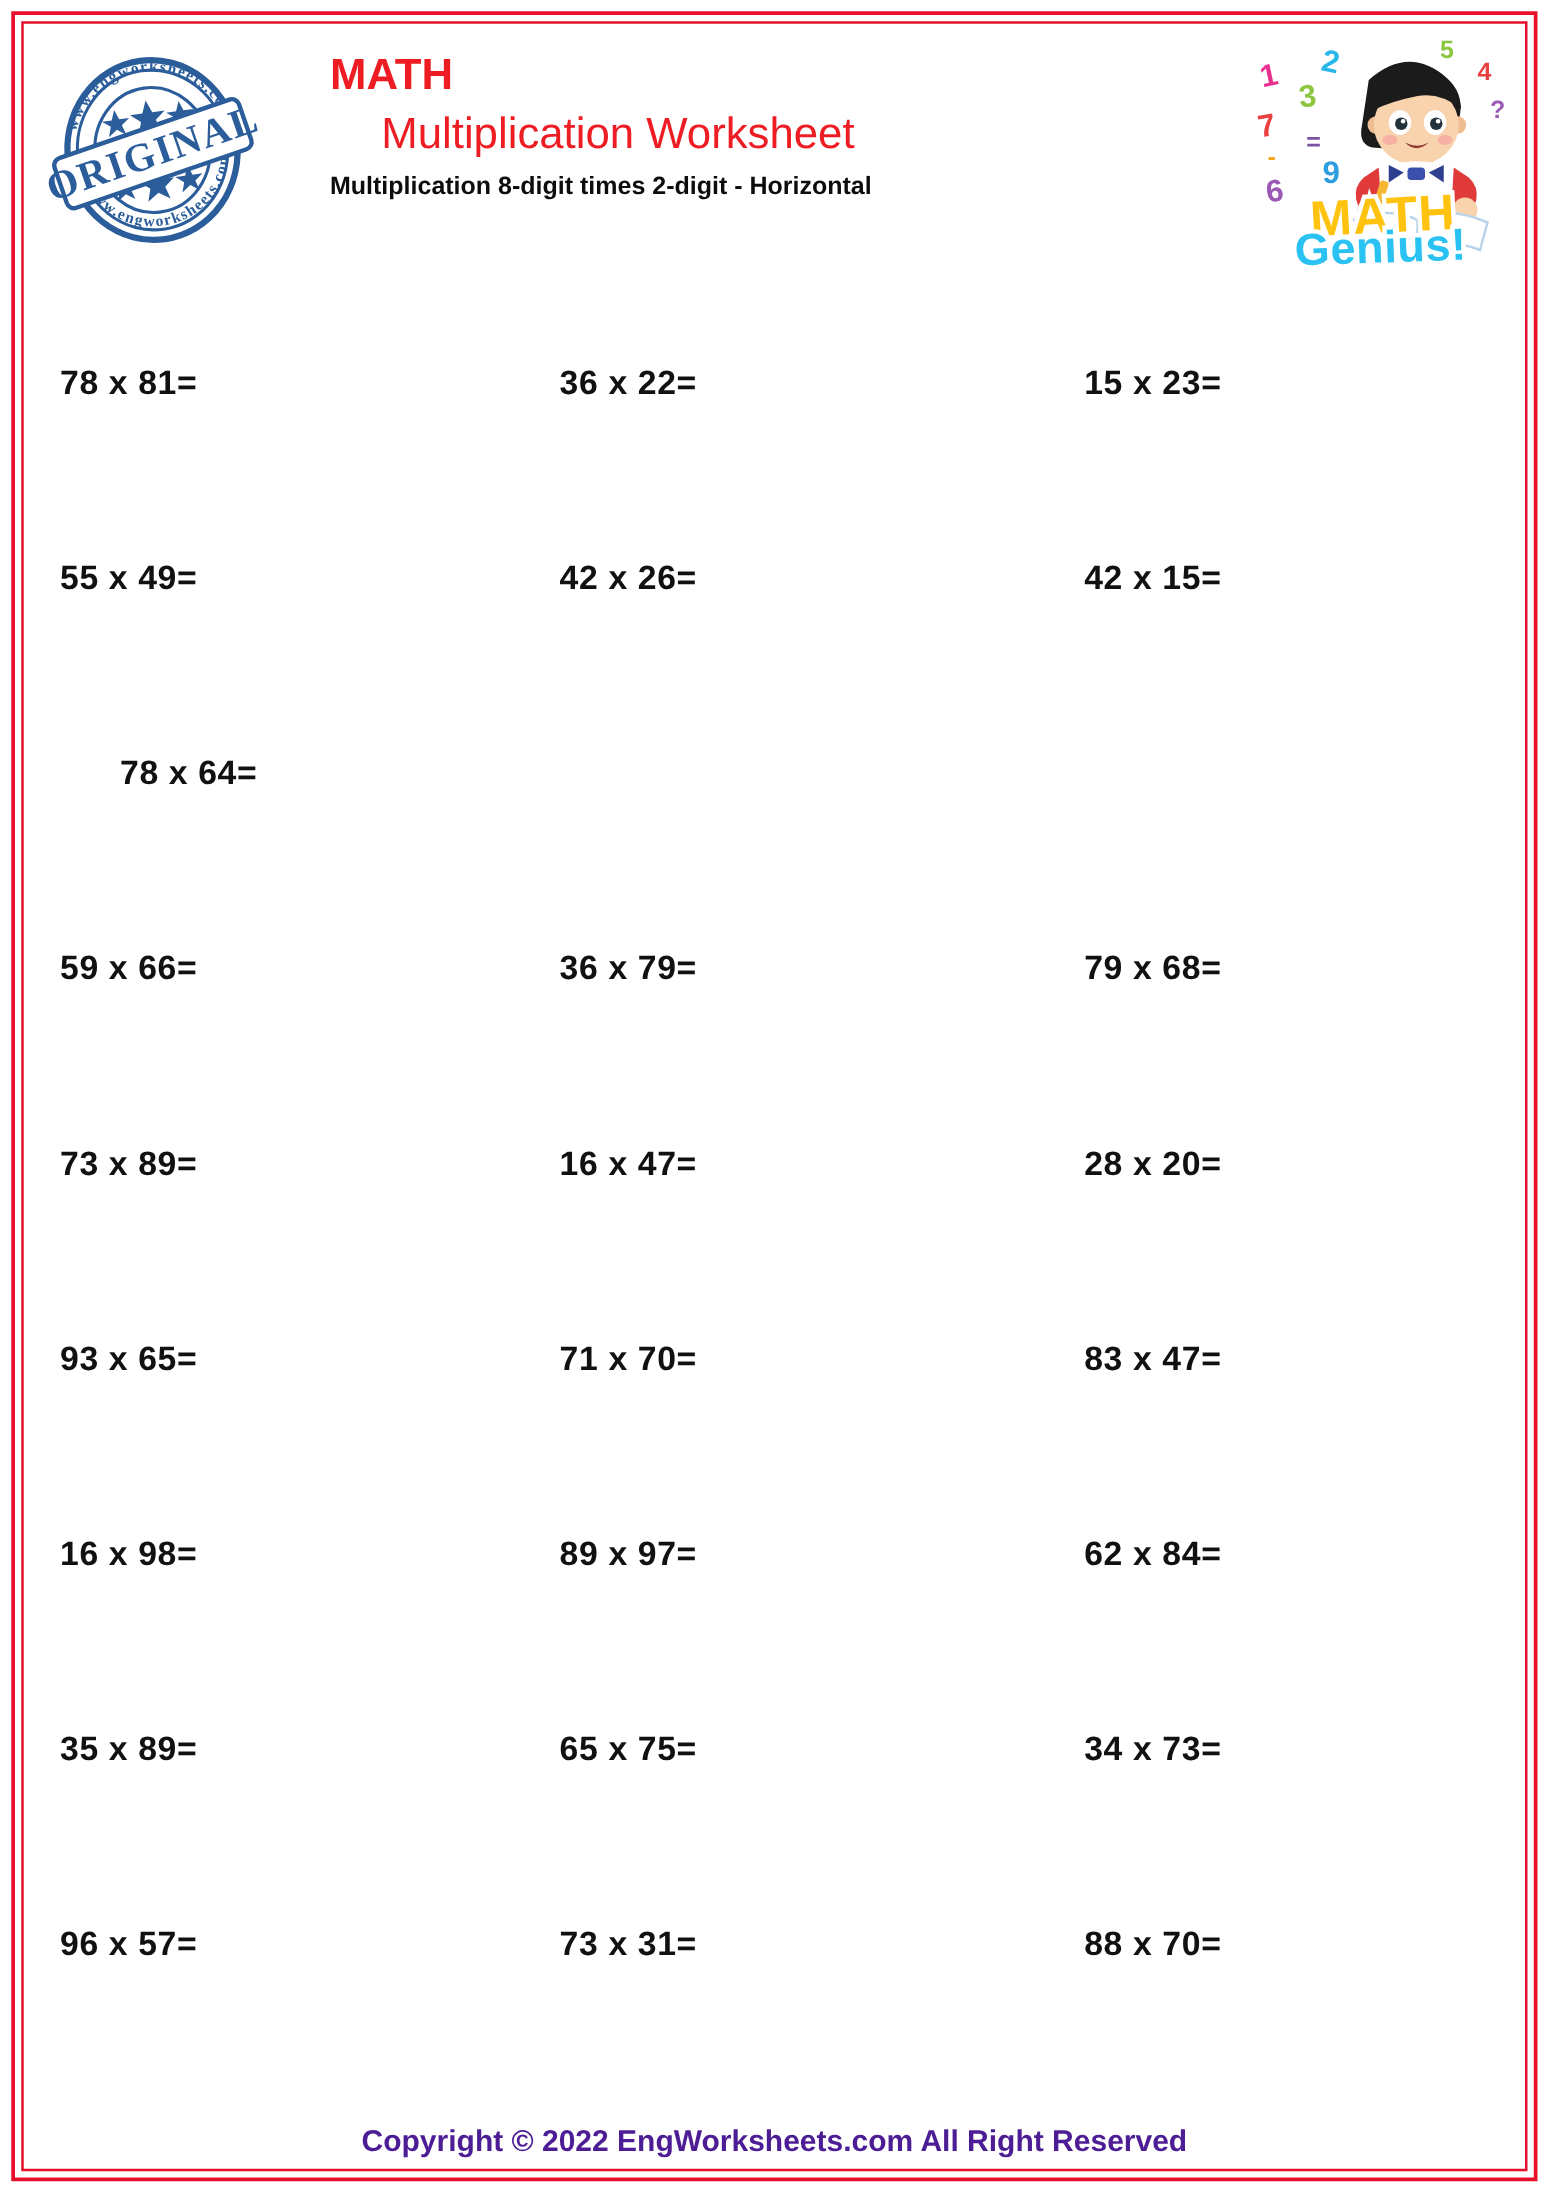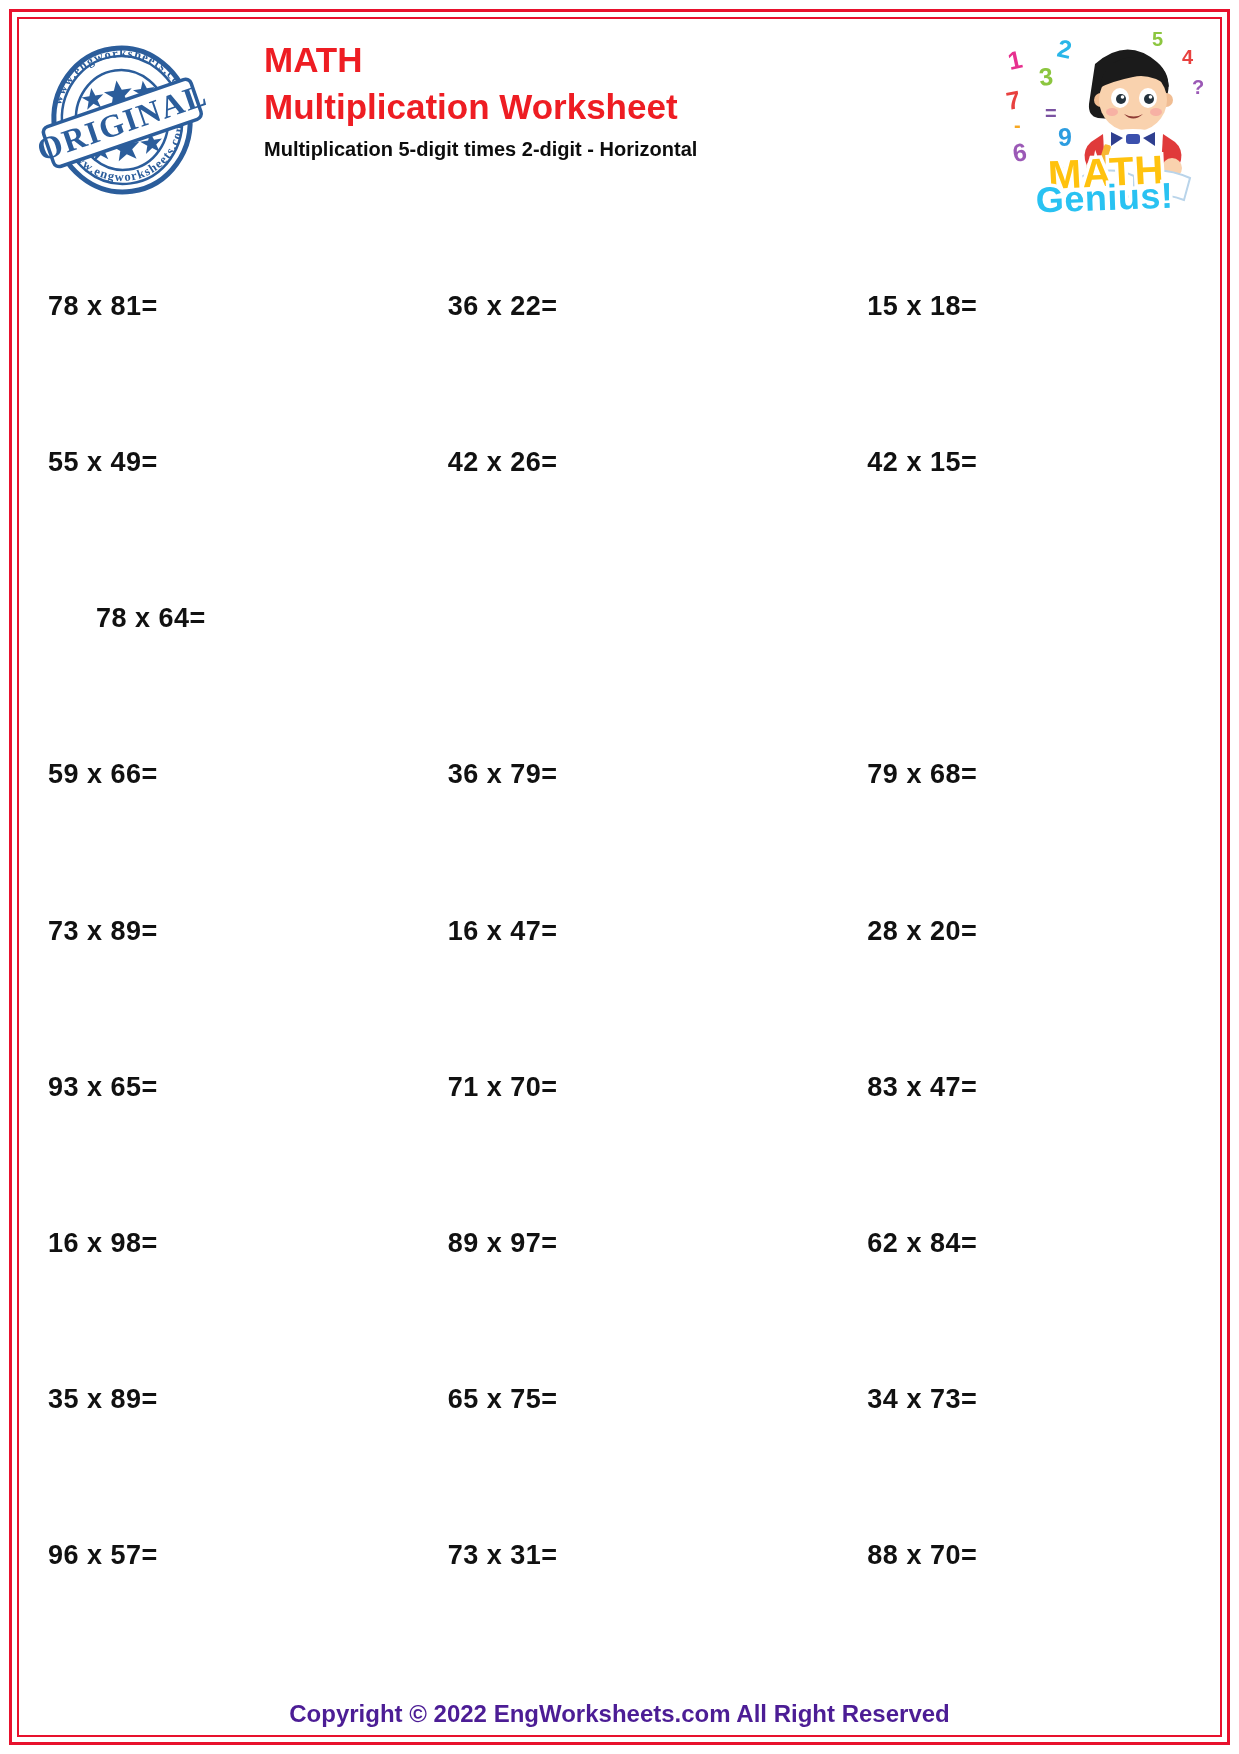--- a/index.html
+++ b/index.html
@@ -62,23 +62,24 @@
     color: #ee1d23;
     font-size: 35px;
     font-weight: bold;
     line-height: 44px;
     letter-spacing: 0px;
     white-space: nowrap;
   }
   .title-sub {
     color: #ee1d23;
     font-size: 35px;
-    font-weight: bold;
+    font-weight: normal;
     line-height: 50px;
     white-space: nowrap;
+    margin-left: 41px;
   }
   .title-desc {
     color: #0d0d0d;
     font-size: 20px;
     font-weight: bold;
     line-height: 30px;
     margin-top: 2px;
     white-space: nowrap;
   }
   .genius-logo {
@@ -178,21 +179,21 @@
         <g transform="rotate(-19 88 90)">
           <rect x="10" y="70" width="156" height="42" rx="6" fill="#ffffff" stroke="#2b5d9b" stroke-width="3.5"></rect>
           <text x="88" y="101" text-anchor="middle" font-family="&quot;Liberation Serif&quot;, serif" font-size="32" font-weight="bold" fill="#2b5d9b" letter-spacing="1.5">ORIGINAL</text>
         </g>
       </svg>
     </div>
 
     <div class="title-block">
       <div class="title-main">MATH</div>
       <div class="title-sub">Multiplication Worksheet</div>
-      <div class="title-desc">Multiplication 5-digit times 2-digit - Horizontal</div>
+      <div class="title-desc">Multiplication 8-digit times 2-digit - Horizontal</div>
     </div>
 
     <div class="genius-logo">
       <svg viewBox="0 0 215 185" width="215" height="185">
 
         <g font-family="&quot;Liberation Sans&quot;, sans-serif" font-weight="bold" font-size="25">
           <text x="10" y="42" fill="#e7308f" transform="rotate(-12 10 42)">1</text>
           <text x="56" y="28" fill="#29b6e8" transform="rotate(12 56 28)">2</text>
           <text x="40" y="58" fill="#8cc63f" transform="rotate(-6 40 58)">3</text>
           <text x="8" y="82" fill="#e8413f" transform="rotate(-10 8 82)">7</text>
@@ -259,21 +260,21 @@
   <div class="problems">
 
     <div class="prob-row">
       <div class="prob-cell c1">
           <span class="prob-text">78 x 81=</span>
         </div>
       <div class="prob-cell c2">
           <span class="prob-text">36 x 22=</span>
         </div>
       <div class="prob-cell c3">
-          <span class="prob-text">15 x 18=</span>
+          <span class="prob-text">15 x 23=</span>
         </div>
     </div>
 
     <div class="prob-row">
       <div class="prob-cell c1">
           <span class="prob-text">55 x 49=</span>
         </div>
       <div class="prob-cell c2">
           <span class="prob-text">42 x 26=</span>
         </div>

